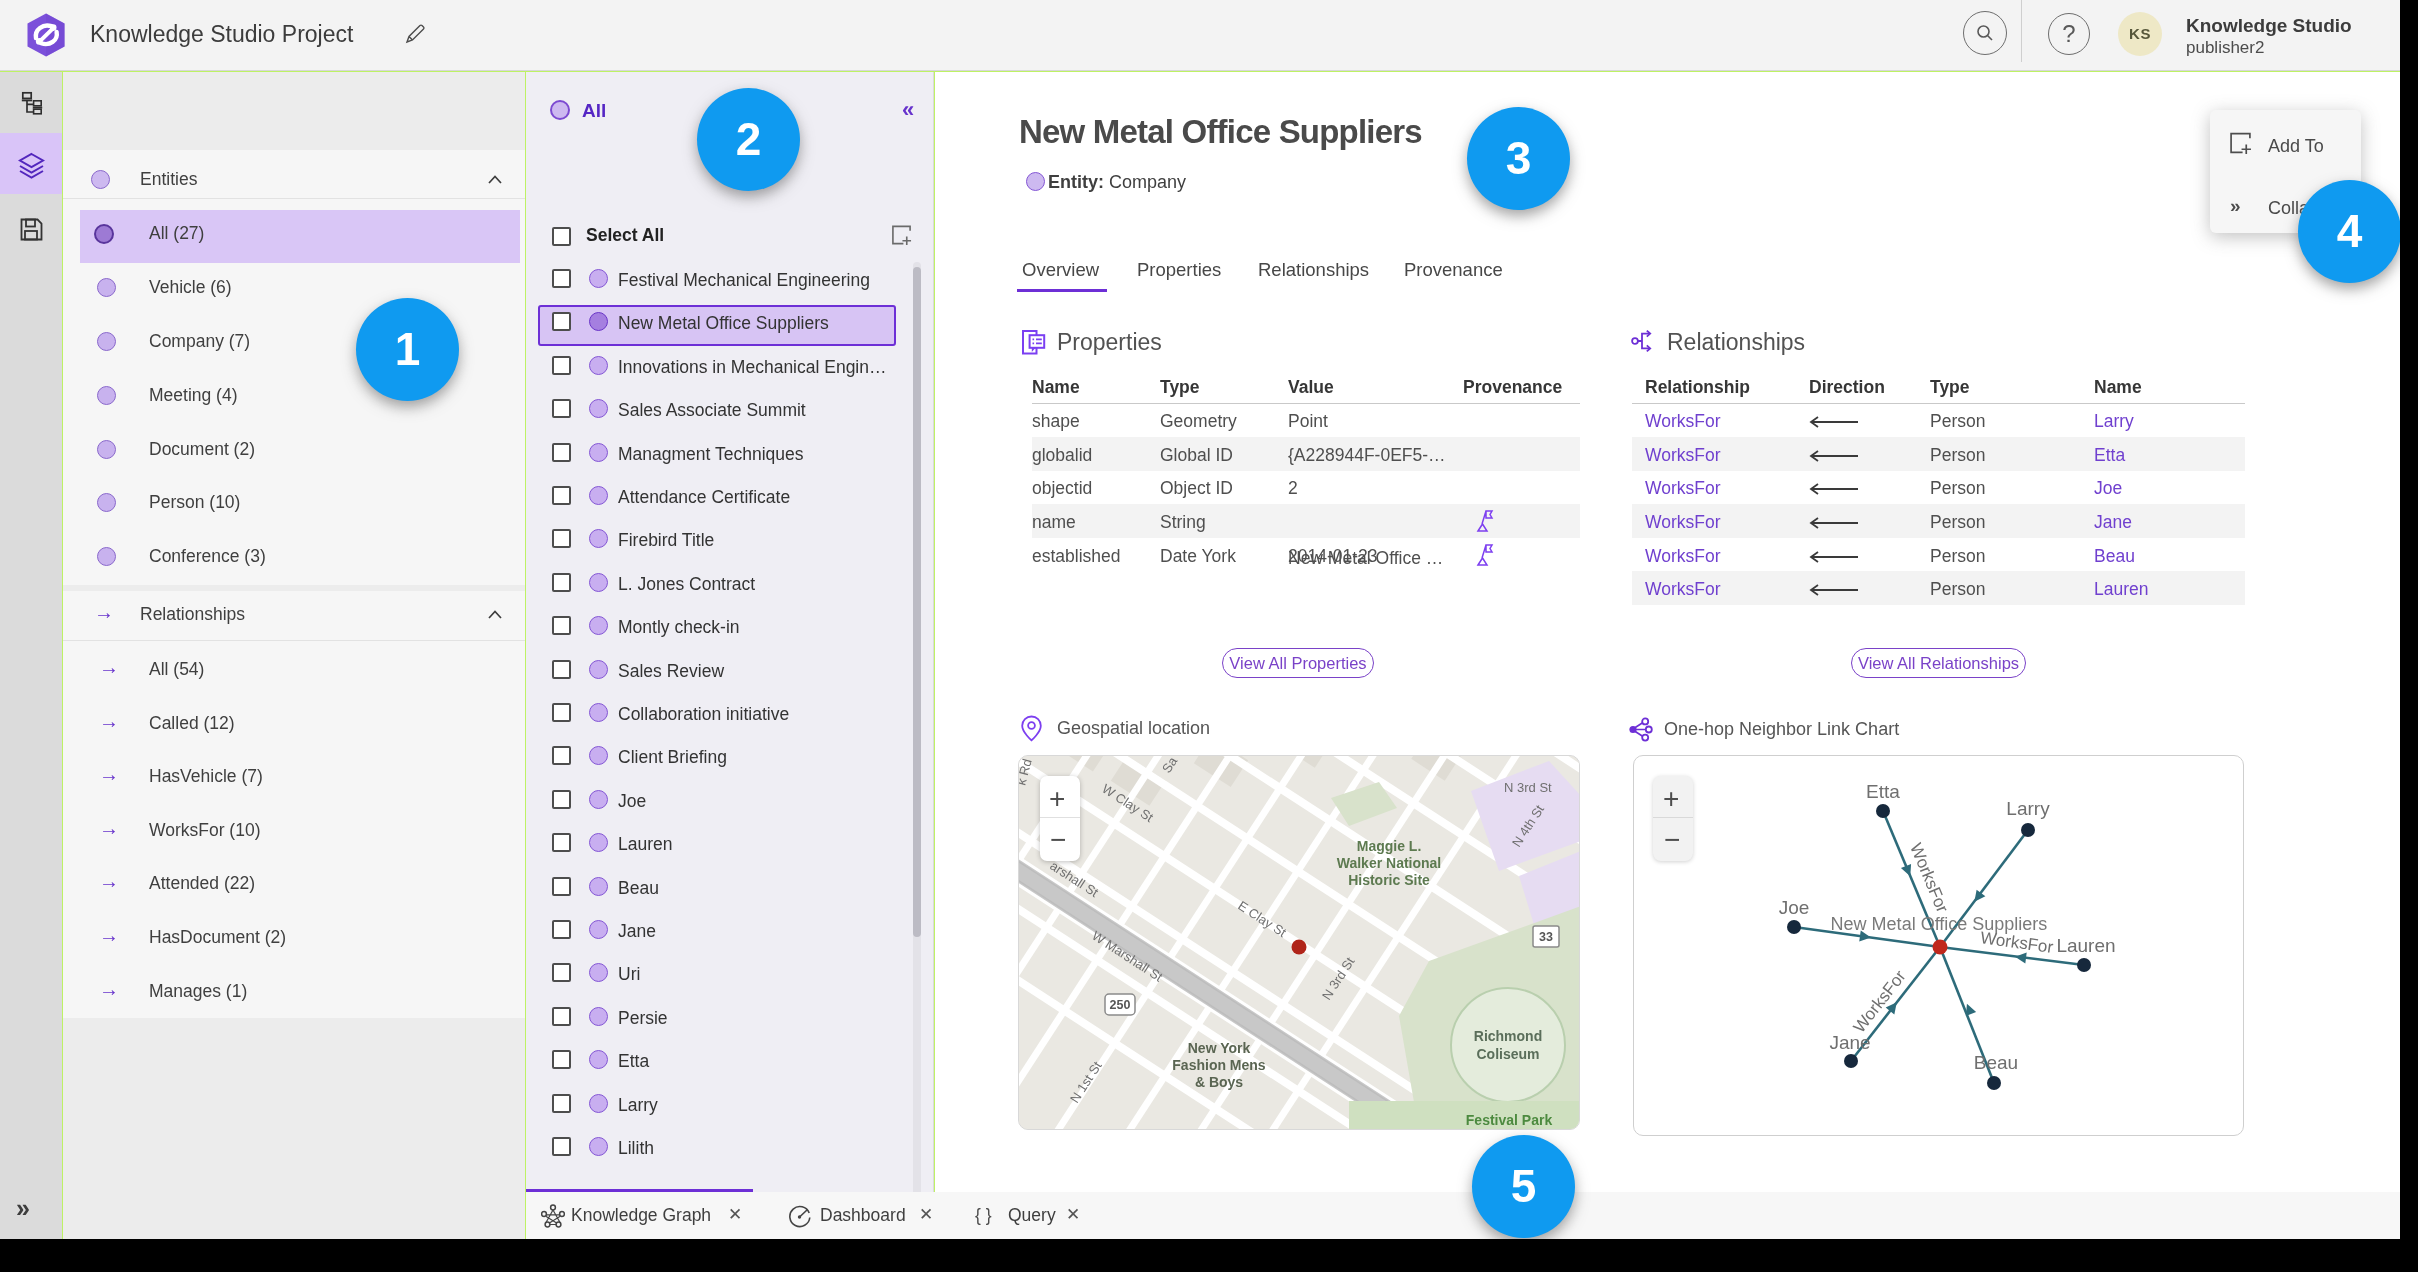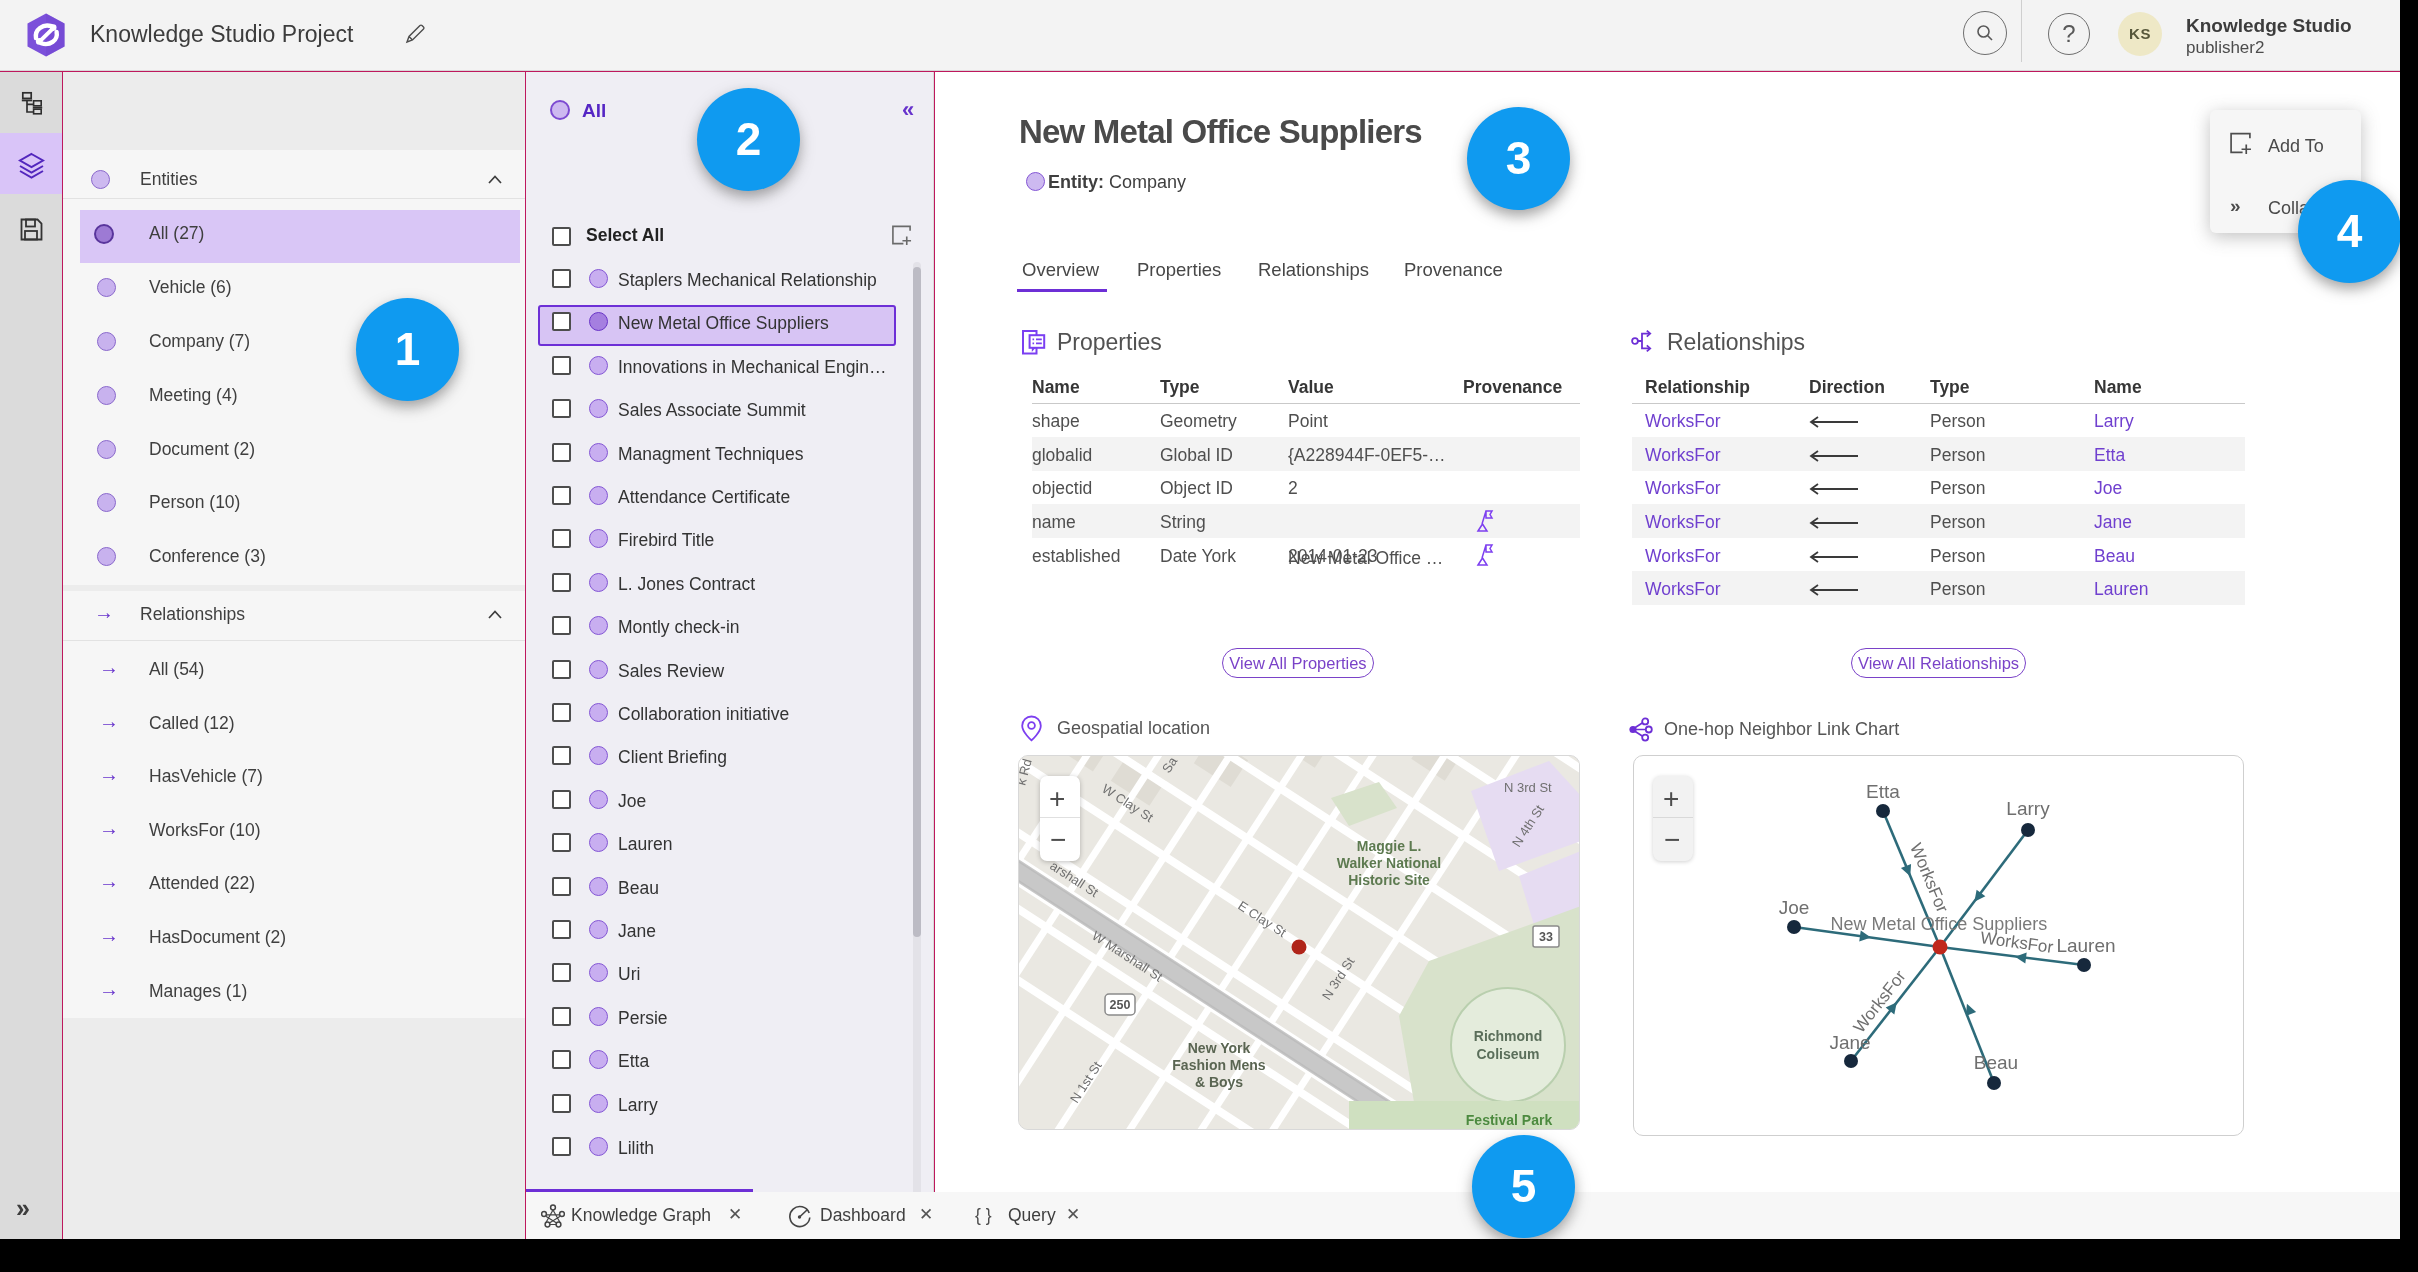--- a/index.html
+++ b/index.html
@@ -1,19 +1,19 @@
 <!DOCTYPE html>
 <html><head>
 <meta charset="utf-8">
 <style>
 * { margin:0; padding:0; box-sizing:border-box; }
 html,body { width:2418px; height:1272px; background:#000; overflow:hidden; }
 body { font-family:"Liberation Sans", sans-serif; }
 .abs { position:absolute; }
-#app { position:absolute; left:0; top:0; width:2400px; height:1239px; background:#be185d; overflow:hidden; }
+#app { position:absolute; left:0; top:0; width:2400px; height:1239px; background:#bef264; overflow:hidden; }
 
 #topbar { position:absolute; left:0; top:0; width:2400px; height:71px; background:#f3f3f3; border-bottom:1px solid #d7d7d7; }
 #logo { position:absolute; left:26px; top:13px; width:40px; height:44px; }
 #apptitle { position:absolute; left:90px; top:21px; font-size:23px; color:#3c3c3c; }
 .pencil { position:absolute; left:403px; top:22px; width:24px; height:24px; }
 #hdr-search { position:absolute; left:1963px; top:11px; width:44px; height:44px; border:1.5px solid #6e6e6e; border-radius:50%; }
 #hdr-sep { position:absolute; left:2021px; top:0px; width:1px; height:62px; background:#cfcfcf; }
 #hdr-help { position:absolute; left:2048px; top:13px; width:42px; height:42px; border:1.5px solid #6e6e6e; border-radius:50%; color:#595959; font-size:24px; text-align:center; line-height:40px; }
 #hdr-av { position:absolute; left:2118px; top:12px; width:44px; height:44px; background:#eee8c6; border-radius:50%; color:#57573a; font-size:15px; font-weight:bold; text-align:center; line-height:44px; letter-spacing:0.5px; }
 #hdr-user1 { position:absolute; left:2186px; top:15px; font-size:19px; font-weight:bold; color:#3c3c3c; }
@@ -178,21 +178,21 @@
     <svg class="abs" style="left:365px;top:153px" width="21" height="21" viewBox="0 0 22 22">
         <path d="M20 6 V1.5 H2 V19.5 H13" fill="none" stroke="#6a6a6a" stroke-width="1.7"></path>
         <path d="M16.5 12 v9 M12 16.5 h9" stroke="#6a6a6a" stroke-width="1.7"></path>
       </svg>
     <div id="p2-scroll"></div>
     <div id="p2-thumb"></div>
     <div id="p2-sel"></div>
     <div id="p2-list">
       <div class="chk" style="left:26px;top:197px;"></div>
       <div class="p2circ" style="left:63px;top:197px;"></div>
-      <div class="p2item" style="left:92px;top:198px;">Staplers Mechanical Relationship</div>
+      <div class="p2item" style="left:92px;top:198px;">Festival Mechanical Engineering</div>
       <div class="chk" style="left:26px;top:240px;"></div>
       <div class="p2circ" style="left:63px;top:240px;background:#a57fe0;border-color:#6a35c8;"></div>
       <div class="p2item" style="left:92px;top:241px;">New Metal Office Suppliers</div>
       <div class="chk" style="left:26px;top:284px;"></div>
       <div class="p2circ" style="left:63px;top:284px;"></div>
       <div class="p2item" style="left:92px;top:285px;">Innovations in Mechanical Engin…</div>
       <div class="chk" style="left:26px;top:327px;"></div>
       <div class="p2circ" style="left:63px;top:327px;"></div>
       <div class="p2item" style="left:92px;top:328px;">Sales Associate Summit</div>
       <div class="chk" style="left:26px;top:371px;"></div>

